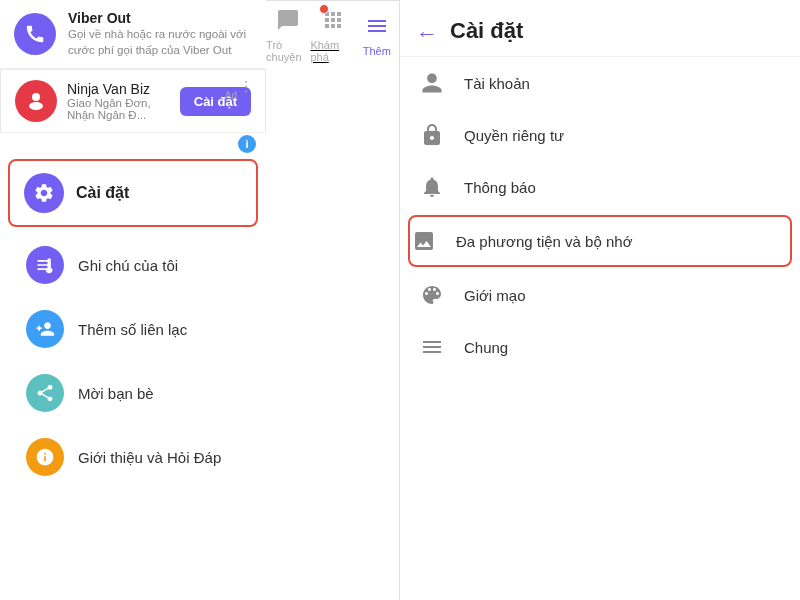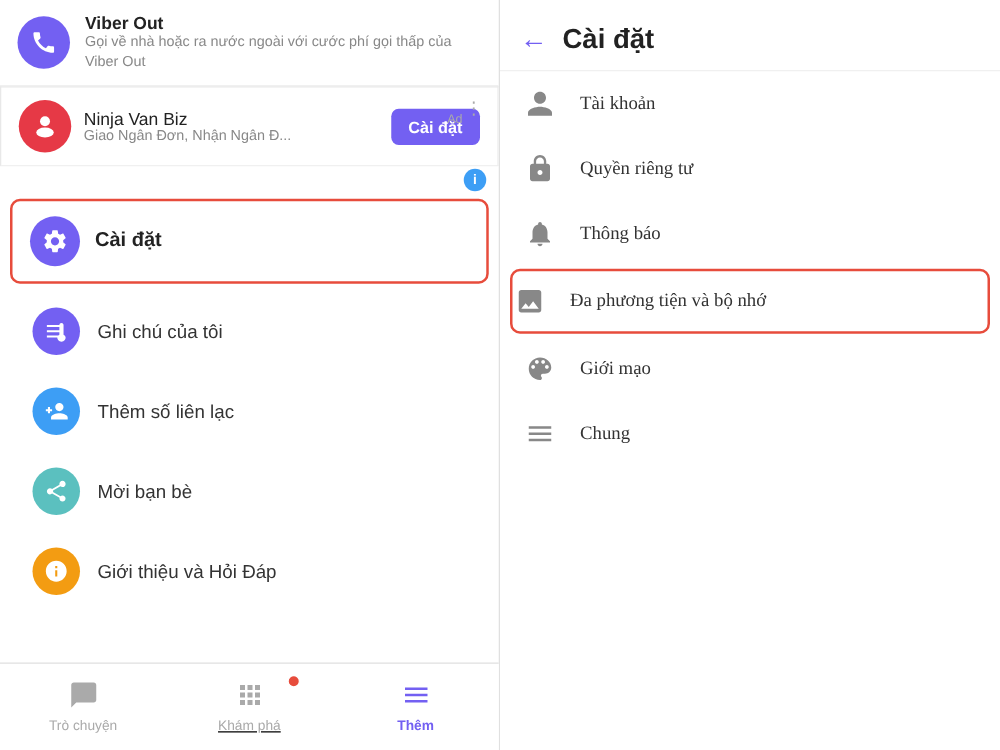--- a/index.html
+++ b/index.html
@@ -11,21 +11,21 @@
       overflow: hidden;
       background: #fff;
     }
 
     
     .left-panel {
       width: 400px;
       height: 600px;
       background: #fff;
       display: flex;
-      flex-direction: column;
+      flex-direction: row;
       border-right: 1px solid #e0e0e0;
     }
 
     .left-content {
       flex: 1;
       overflow: hidden;
     }
 
     
     .viber-out-item {
@@ -188,21 +188,21 @@
     }
     .nav-icon {
       font-size: 22px;
       color: #aaa;
     }
     .nav-icon.active { color: #7360f2; }
     .nav-label {
       font-size: 11px;
       color: #aaa;
     }
-    .nav-label.active { color: #7360f2; font-weight: 700; }
+    .nav-label.active { color: #7360f2; font-weight: 400; }
     .nav-item-explore {
       position: relative;
       text-decoration: underline;
     }
     .red-dot {
       position: absolute;
       top: 2px;
       right: 26px;
       width: 10px;
       height: 10px;
@@ -252,21 +252,20 @@
     .right-menu-icon {
       width: 28px;
       text-align: center;
       font-size: 20px;
       color: #888;
       flex-shrink: 0;
     }
     .right-menu-label {
       font-size: 15px;
       color: #333;
-      font-family: Liberation Serif, serif;
     }
 
     .right-menu-item.highlighted {
       border: 2.5px solid #e74c3c;
       border-radius: 8px;
       margin: 2px 8px;
       padding: 12px 2px;
     }
 
     

